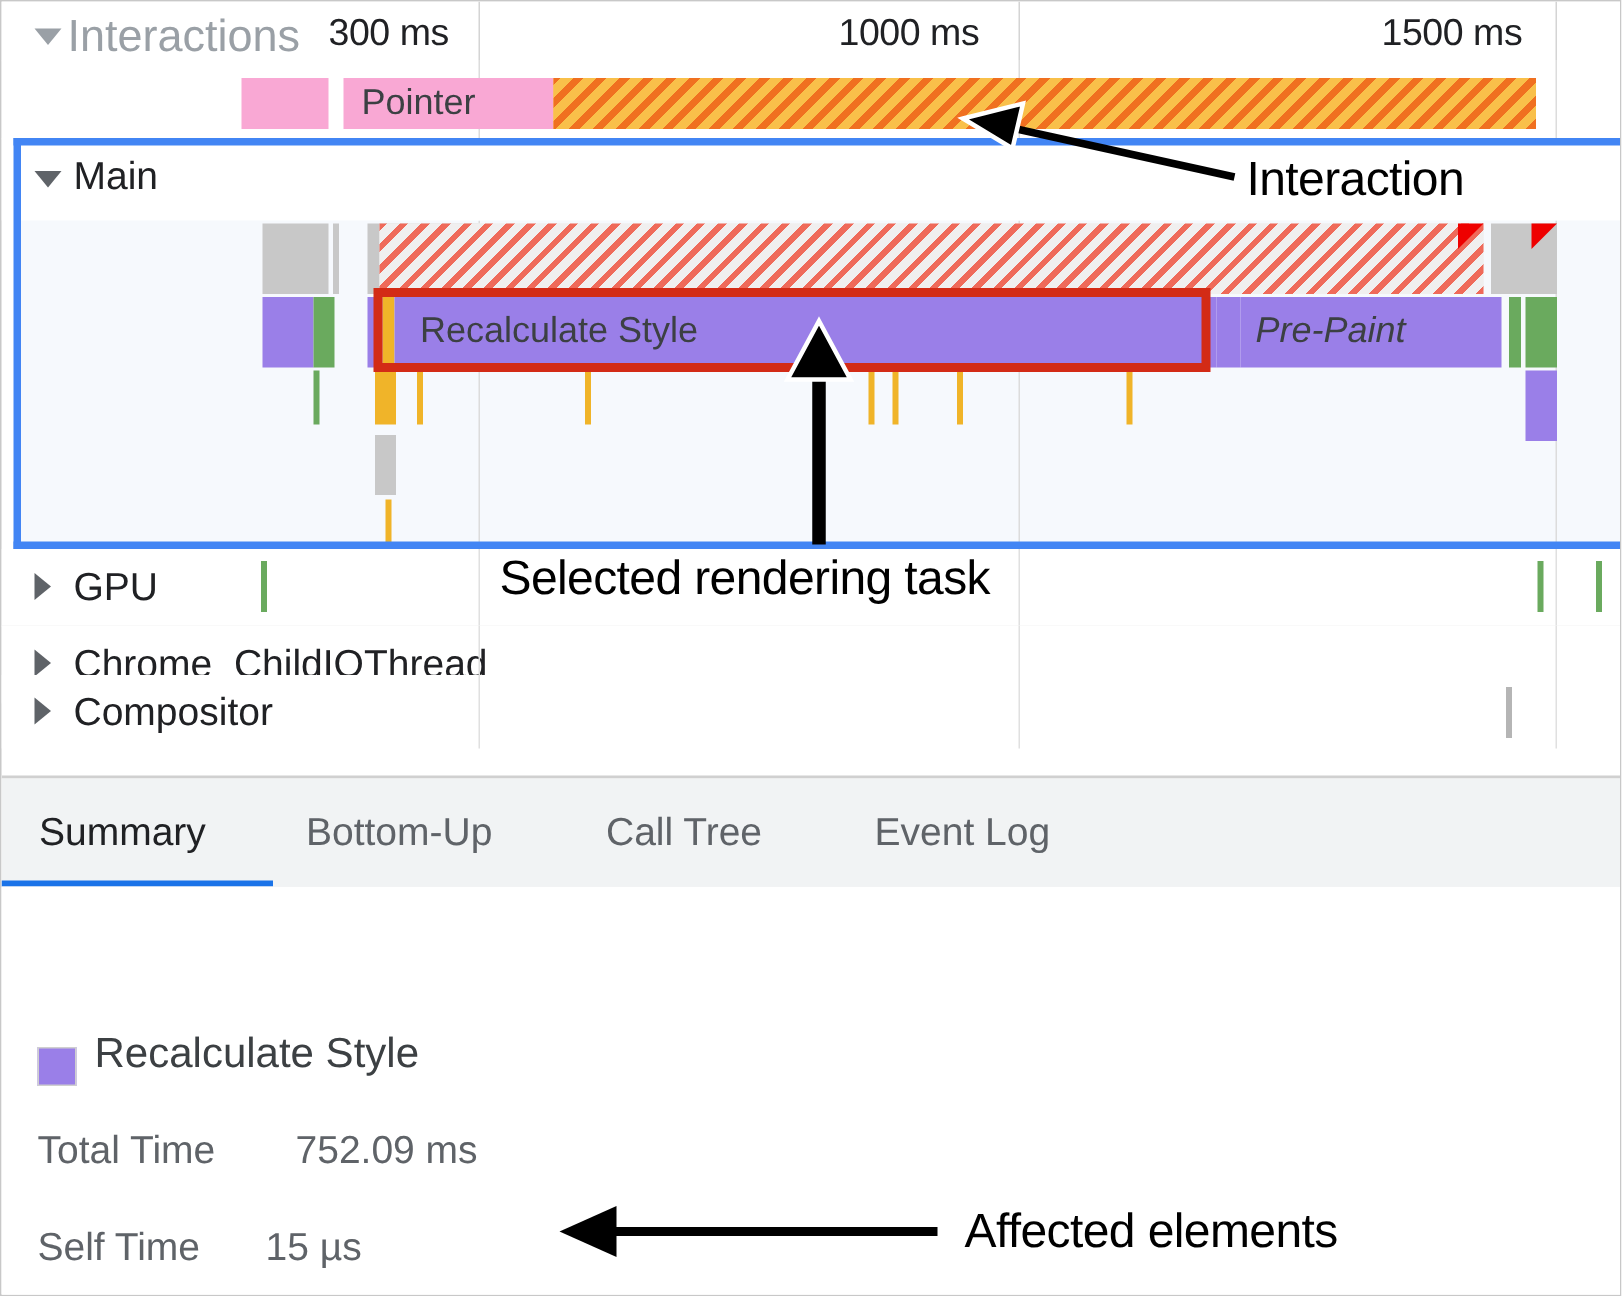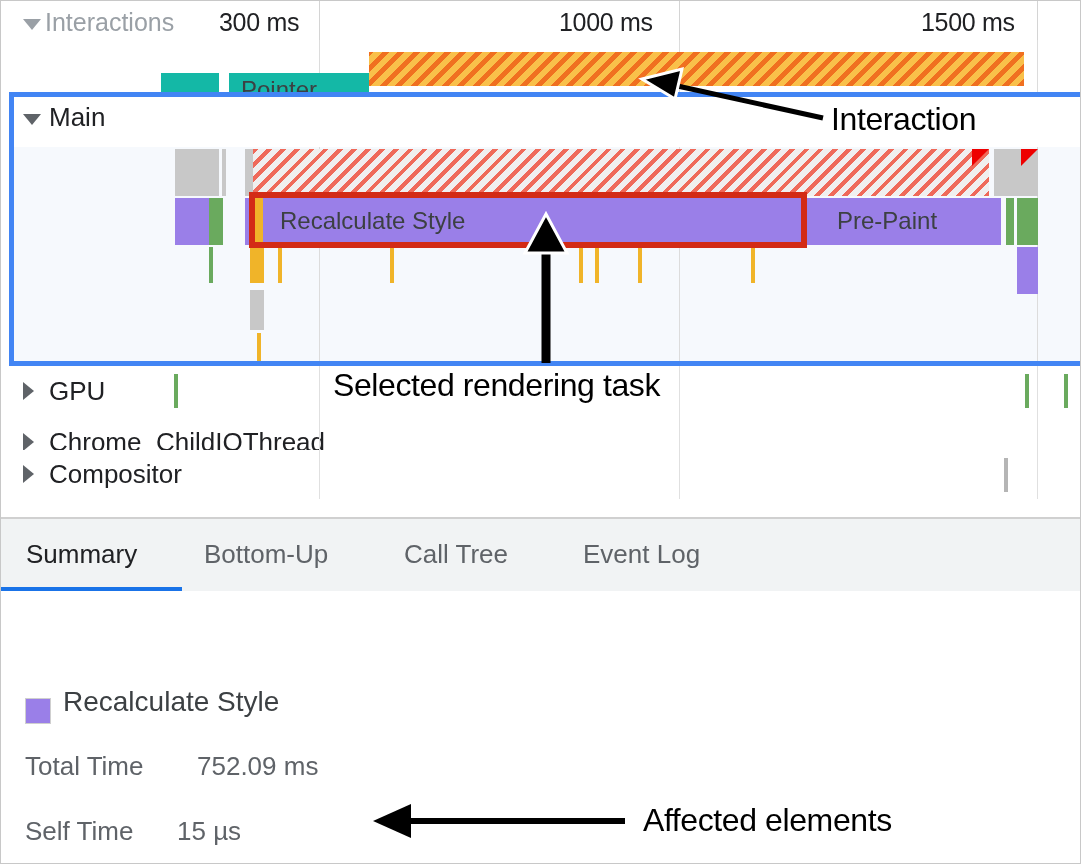--- a/index.html
+++ b/index.html
@@ -40,21 +40,21 @@
     position: absolute;
     top: 7px;
     font-size: 25px;
     color: #202124;
     letter-spacing: -0.3px;
     white-space: nowrap;
   }
   .interactions-title {
     position: absolute;
     left: 44px; top: 7px;
-    font-size: 25px;
+    font-size: 30px;
     color: #9aa0a6;
     white-space: nowrap;
   }
   .tri-down {
     position: absolute;
     width: 0; height: 0;
     border-left: 9px solid transparent;
     border-right: 9px solid transparent;
     border-top: 11px solid #9aa0a6;
   }
@@ -73,21 +73,21 @@
     left: 0; top: 39px;
     width: 1081px; height: 52px;
     background: #ffffff;
     border-bottom: 1px solid #e8e8e8;
   }
   .i-bar {
     position: absolute;
     top: 12px;
     height: 34px;
   }
-  .i-solid { background: #14b8a6; margin-top: 21px; }
+  .i-solid { background: #f9a8d4; }
   .i-label {
     position: absolute;
     left: 12px; top: 3px;
     font-size: 24px;
     color: #3c4043;
     white-space: nowrap;
   }
   .i-hatch {
     background-color: #f5a623;
     background-image: repeating-linear-gradient(
@@ -343,21 +343,21 @@
 
       <div class="fbox c-purple" style="left:161px; top:51px; width:34px;  height:47px;"></div>
       <div class="fbox c-green" style="left:195px; top:51px; width:14px;  height:47px;"></div>
       <div class="fbox c-purple" style="left:231px; top:51px; width:10px;  height:47px;"></div>
       <div class="fbox c-yellow" style="left:241px; top:51px; width:8px;   height:47px;"></div>
       <div class="fbox c-purple" style="left:249px; top:51px; width:548px; height:47px;">
         <span class="fbox-label" style="top:11px; left:17px;">Recalculate Style</span>
       </div>
       <div class="fbox c-purple" style="left:797px; top:51px; width:16px;  height:47px;"></div>
       <div class="fbox c-purple" style="left:813px; top:51px; width:174px; height:47px;">
-        <span class="fbox-label" style="top:11px;">Pre-Paint</span>
+        <span class="fbox-label" style="top:11px;font-style:italic;">Pre-Paint</span>
       </div>
       <div class="fbox c-green" style="left:992px; top:51px; width:8px;   height:47px;"></div>
       <div class="fbox c-green" style="left:1003px; top:51px; width:21px; height:47px;"></div>
 
       <div class="fbox c-green" style="left:195px; top:100px; width:4px;  height:36px;"></div>
       <div class="fbox c-yellow" style="left:236px; top:100px; width:14px; height:36px;"></div>
       <div class="fbox c-yellow" style="left:264px; top:100px; width:4px;  height:36px;"></div>
       <div class="fbox c-yellow" style="left:376px; top:100px; width:4px;  height:36px;"></div>
       <div class="fbox c-yellow" style="left:565px; top:100px; width:4px;  height:36px;"></div>
       <div class="fbox c-yellow" style="left:581px; top:100px; width:4px;  height:36px;"></div>

